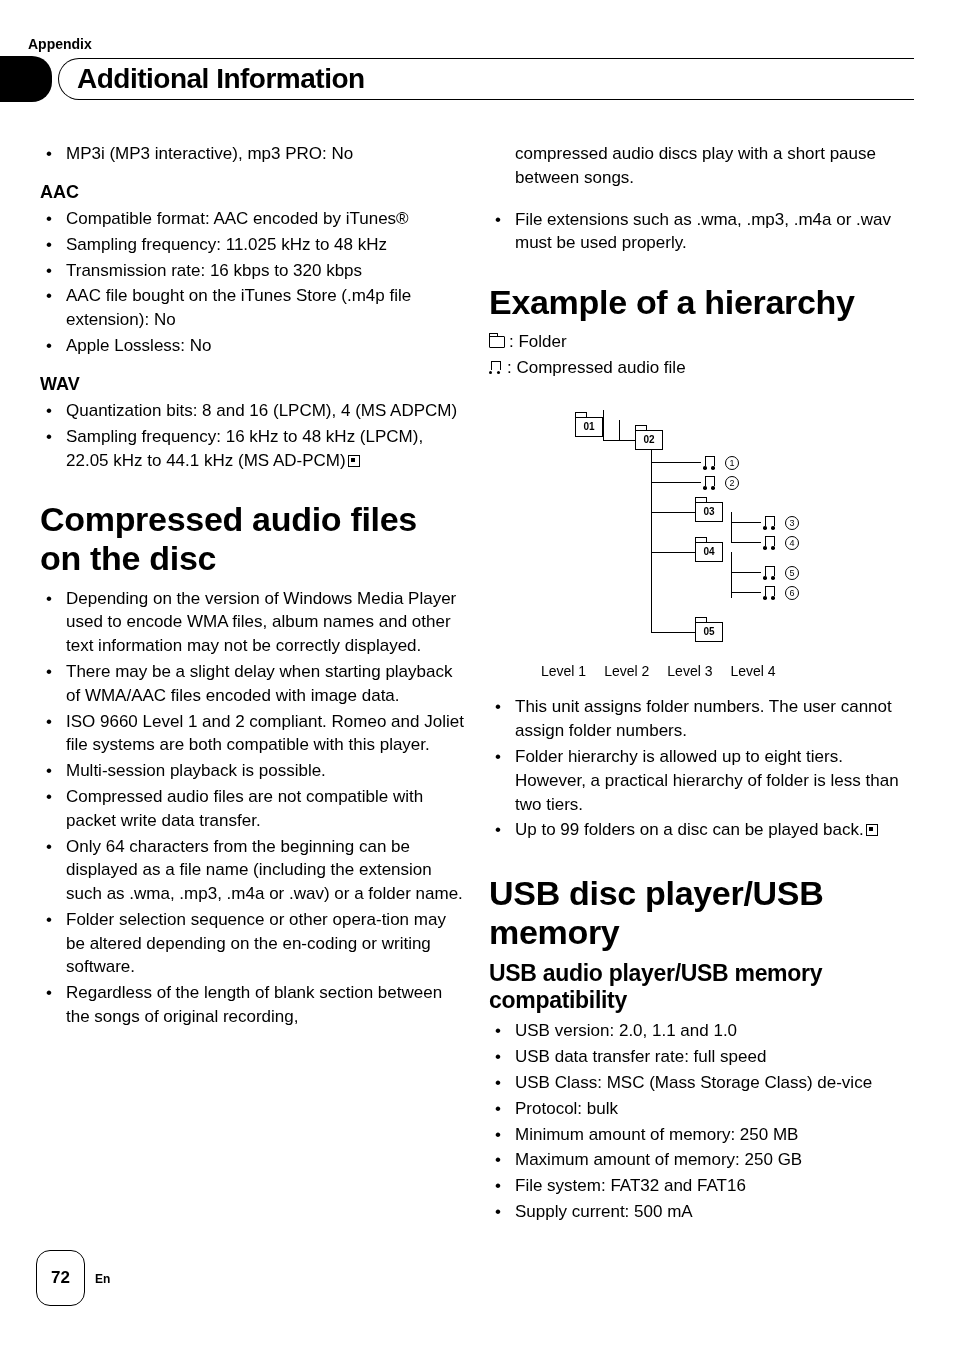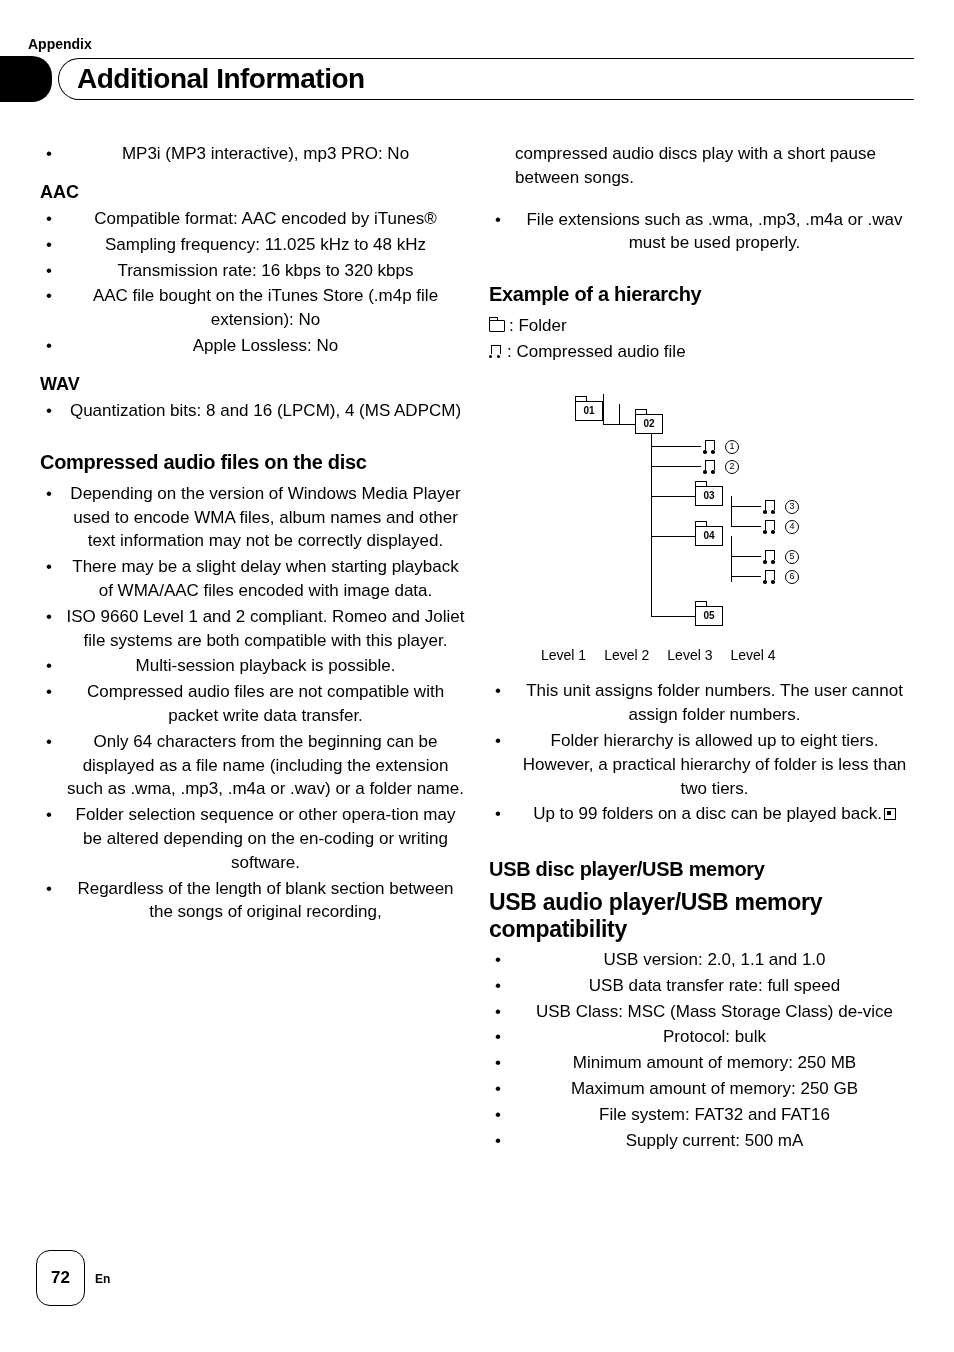--- a/index.html
+++ b/index.html
@@ -52,42 +52,41 @@
     margin-top: 40px;
   }
   .col {
     flex: 1;
     font-size: 17px;
     line-height: 1.4;
   }
   .bullet-list {
     list-style: none;
     margin-left: 0;
-    text-align: center;
   }
   .bullet-list li {
     position: relative;
     padding-left: 26px;
     margin-bottom: 2px;
   }
   .bullet-list li::before {
     content: "•";
     position: absolute;
     left: 6px;
     top: 0;
     font-size: 17px;
   }
   .h-sub {
     font-size: 18px;
     font-weight: 900;
     margin-top: 14px;
     margin-bottom: 2px;
   }
   .h-main {
-    font-size: 20px;
+    font-size: 34px;
     font-weight: 900;
     margin-top: 28px;
     margin-bottom: 8px;
     letter-spacing: -0.3px;
     line-height: 1.15;
   }
   .h-main2 {
     font-size: 23px;
     font-weight: 900;
     margin-top: 4px;
@@ -268,20 +267,21 @@
       <li>Compatible format: AAC encoded by iTunes®</li>
       <li>Sampling frequency: 11.025 kHz to 48 kHz</li>
       <li>Transmission rate: 16 kbps to 320 kbps</li>
       <li>AAC file bought on the iTunes Store (.m4p file extension): No</li>
       <li>Apple Lossless: No</li>
     </ul>
 
     <div class="h-sub">WAV</div>
     <ul class="bullet-list">
       <li>Quantization bits: 8 and 16 (LPCM), 4 (MS ADPCM)</li>
+      <li><span>Sampling frequency: 16 kHz to 48 kHz (LPCM), 22.05 kHz to 44.1 kHz (MS AD-PCM)</span><span class="end-square"></span></li>
     </ul>
 
     <div class="h-main">Compressed audio files on the disc</div>
     <ul class="bullet-list">
       <li>Depending on the version of Windows Media Player used to encode WMA files, album names and other text information may not be correctly displayed.</li>
       <li>There may be a slight delay when starting playback of WMA/AAC files encoded with image data.</li>
       <li>ISO 9660 Level 1 and 2 compliant. Romeo and Joliet file systems are both compatible with this player.</li>
       <li>Multi-session playback is possible.</li>
       <li>Compressed audio files are not compatible with packet write data transfer.</li>
       <li>Only 64 characters from the beginning can be displayed as a file name (including the extension such as .wma, .mp3, .m4a or .wav) or a folder name.</li>

